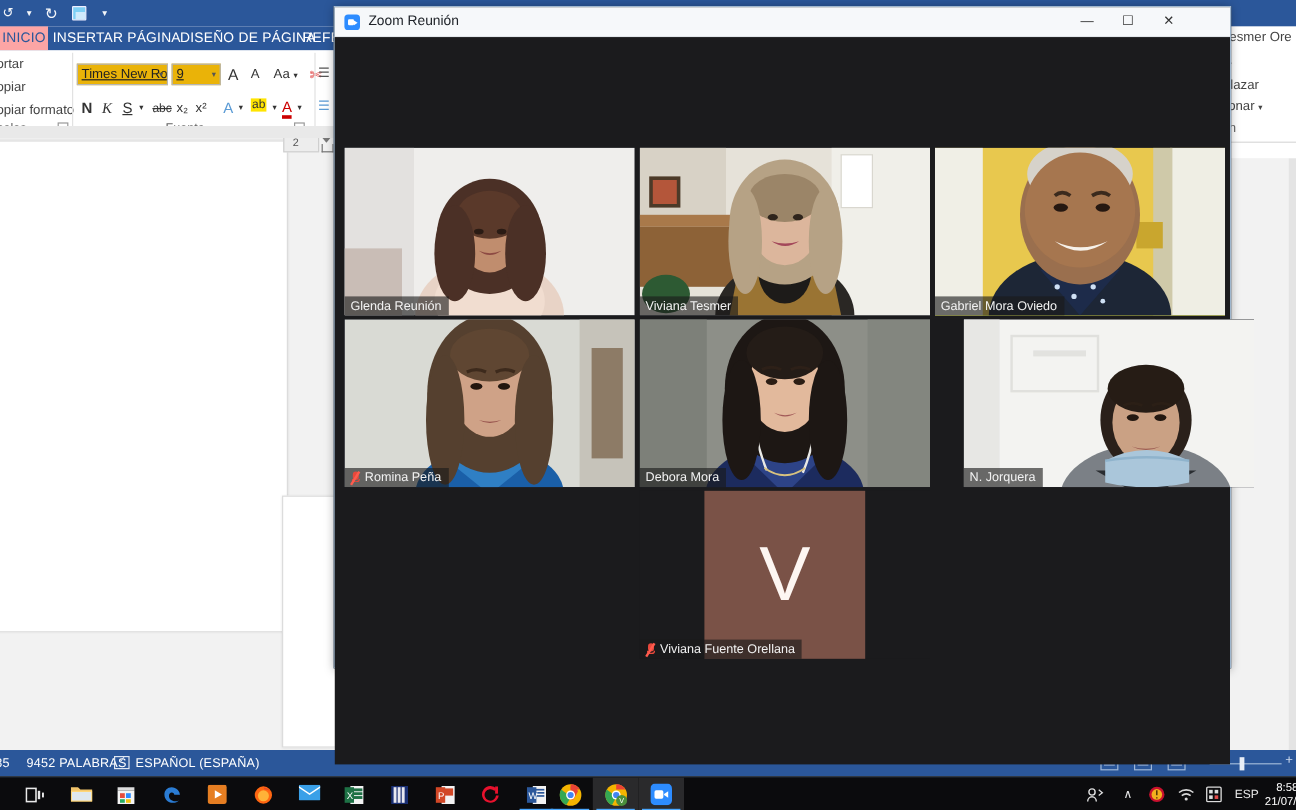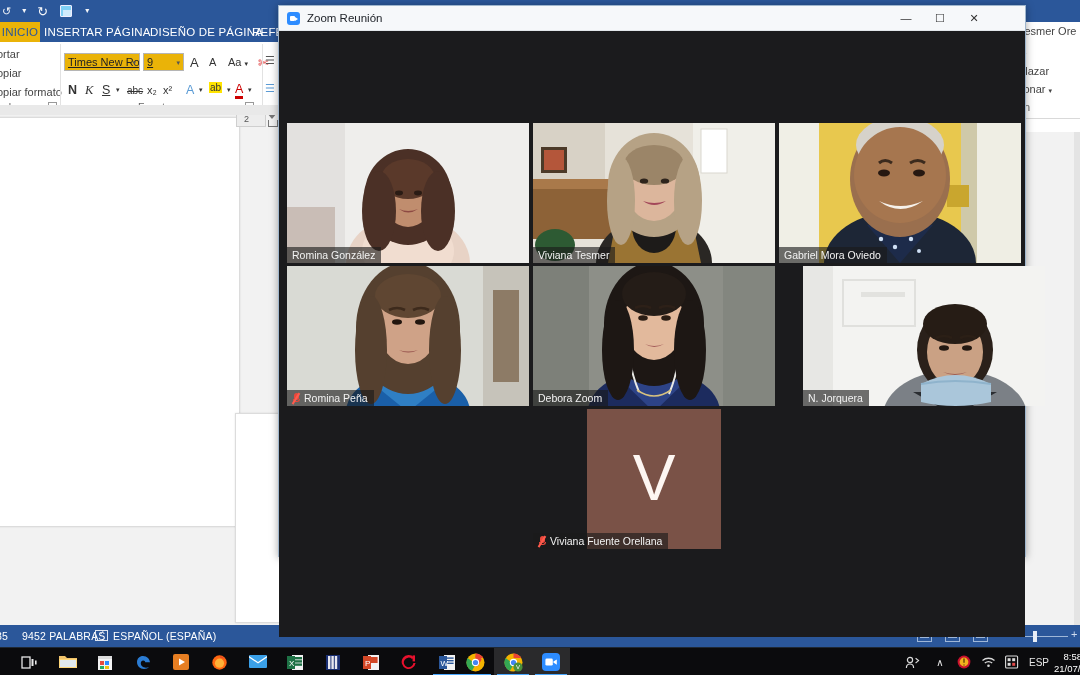--- a/index.html
+++ b/index.html
@@ -24,21 +24,21 @@
   .qat-ic { color: #ffffff; font-size: 11px; line-height: 1; opacity: .95; }
   .qat-save { width: 15px; height: 14px; position: relative; }
   .qat-save:before { content: ""; position: absolute; inset: 1px 2px 1px 1px; background: #7fd0f5; border: 1px solid #eef; border-radius: 1px; }
   .qat-save:after { content: ""; position: absolute; left: 4px; top: 6px; width: 8px; height: 6px; background: #cfeafc; }
 
   .word-tabs {
     position: absolute; left: 0; top: 22px; width: 1080px; height: 20px;
     background: #2b579a;
   }
   .wt { position: absolute; top: 0; height: 20px; color: #fff; font-size: 11.5px; line-height: 20px; white-space: nowrap; letter-spacing: .2px; }
-  .wt.active { background: #eab308; color: #2b579a; }
+  .wt.active { background: #fca5a5; color: #2b579a; }
 
   .word-ribbon {
     position: absolute; left: 0; top: 42px; width: 1080px; height: 73px;
     background: #ffffff; border-bottom: 1px solid #d4d4d4;
   }
   .rb-txt { position: absolute; font-size: 11px; color: #444; white-space: nowrap; }
   .rb-grouplabel { position: absolute; font-size: 10.5px; color: #666; }
   .rb-sep { position: absolute; top: 44px; width: 1px; height: 62px; background: #e2e2e2; }
 
   .fontbox {
@@ -299,21 +299,21 @@
               <ellipse cx="121" cy="72" rx="26" ry="32" fill="#c08d6e"></ellipse>
               <ellipse cx="121" cy="56" rx="27" ry="20" fill="#5a392a"></ellipse>
               <ellipse cx="112" cy="70" rx="4" ry="2.4" fill="#2a1b14"></ellipse>
               <ellipse cx="131" cy="70" rx="4" ry="2.4" fill="#2a1b14"></ellipse>
               <path d="M112 86 Q121 93 131 86 Q121 90 112 86" fill="#8d4a43"></path>
               <ellipse cx="92" cy="88" rx="17" ry="40" fill="#4b3026"></ellipse>
               <ellipse cx="151" cy="88" rx="17" ry="40" fill="#4b3026"></ellipse>
             </svg>
           </div>
           <div class="nametag">
-            <span>Romina González</span>
+            <span>Glenda Reunión</span>
           </div>
         </div>
 
         <div class="tile" style="left:246px;top:0px">
           <div class="scene">
             <svg width="242" height="140" viewBox="0 0 242 140" preserveAspectRatio="none">
               <rect width="242" height="140" fill="#e6e2d9"></rect>
               <rect x="0" y="0" width="72" height="60" fill="#d8d2c6"></rect>
               <rect x="8" y="24" width="26" height="26" fill="#4c3a28"></rect>
               <rect x="11" y="27" width="20" height="20" fill="#b4563a"></rect>
@@ -417,21 +417,21 @@
               <path d="M126 42 Q134 38 142 42" stroke="#2d2018" stroke-width="2.6" fill="none"></path>
               <path d="M112 78 Q121 84 131 78 Q121 82 112 78" fill="#a25a58"></path>
               <path d="M97 62 Q92 92 106 126" stroke="#e9e9e6" stroke-width="2" fill="none"></path>
               <path d="M145 64 Q150 94 136 128" stroke="#e9e9e6" stroke-width="2" fill="none"></path>
               <ellipse cx="85" cy="84" rx="16" ry="50" fill="#1d1714"></ellipse>
               <ellipse cx="157" cy="84" rx="16" ry="50" fill="#1d1714"></ellipse>
               <path d="M104 124 Q121 136 138 124" stroke="#d8c27f" stroke-width="1.6" fill="none"></path>
             </svg>
           </div>
           <div class="nametag">
-            <span>Debora Zoom</span>
+            <span>Debora Mora</span>
           </div>
         </div>
 
         <div class="tile" style="left:516px;top:143px">
           <div class="scene">
             <svg width="242" height="140" viewBox="0 0 242 140" preserveAspectRatio="none">
               <rect width="242" height="140" fill="#f3f3f1"></rect>
               <rect x="0" y="0" width="30" height="140" fill="#e7e7e4"></rect>
               <rect x="40" y="14" width="72" height="46" fill="none" stroke="#e0e0dd" stroke-width="2"></rect>
               <rect x="58" y="26" width="44" height="5" fill="#e2e2df"></rect>

